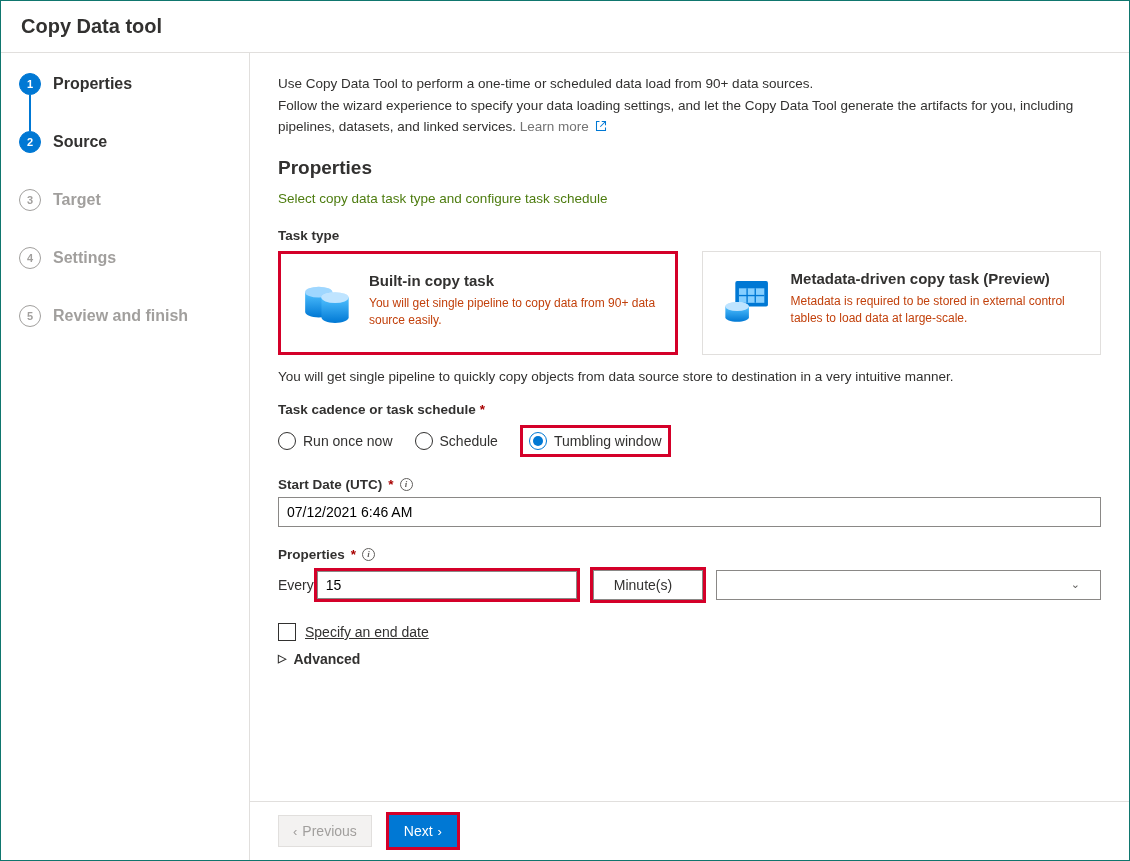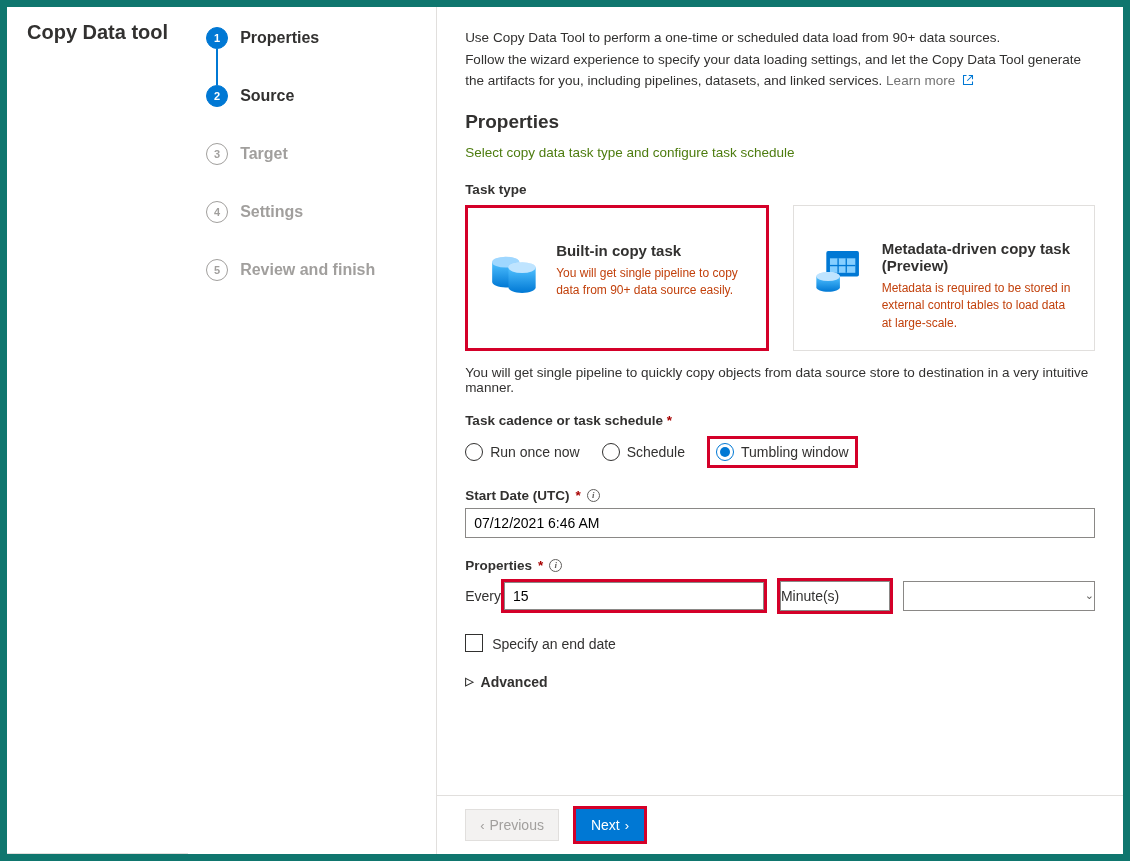--- a/index.html
+++ b/index.html
@@ -1,37 +1,37 @@
 <!DOCTYPE html>
 <html><head>
 <meta charset="utf-8">
 <style>
   * { box-sizing: border-box; margin: 0; padding: 0; }
   body { font-family: "Segoe UI", Arial, sans-serif; font-size: 14px; color: #323130; background: #fff; }
-  .app { width: 1130px; height: 861px; border: 7px solid #0f766e; display: flex; flex-direction: row; }
+  .app { width: 1130px; height: 861px; border: 1px solid #0f766e; display: flex; flex-direction: column; }
   .header { padding: 14px 20px; border-bottom: 1px solid #e1dfdd; font-size: 20px; font-weight: 600; }
   .body { flex: 1; display: flex; overflow: hidden; }
   .sidebar { width: 249px; border-right: 1px solid #e1dfdd; padding: 20px 0 20px 18px; }
   .step { display: flex; align-items: center; margin-bottom: 36px; position: relative; }
   .step-circle { width: 22px; height: 22px; border-radius: 50%; display: flex; align-items: center; justify-content: center; font-size: 11px; font-weight: 600; border: 1.5px solid #a19f9d; color: #a19f9d; background: #fff; flex-shrink: 0; }
   .step.active .step-circle { background: #0078d4; border-color: #0078d4; color: #fff; }
   .step-label { margin-left: 12px; font-size: 16px; color: #a19f9d; font-weight: bold; }
   .step.active .step-label { color: #323130; font-weight: 600; }
   .step.active.first .step-label { font-weight: 700; }
   .step-connector { position: absolute; left: 10px; top: 22px; width: 2px; height: 36px; background: #0078d4; }
   .main { flex: 1; display: flex; flex-direction: column; overflow: hidden; }
   .content { flex: 1; padding: 20px 28px; overflow-y: auto; }
   .intro { font-size: 13.5px; color: #323130; line-height: 1.6; margin-bottom: 18px; }
   .intro a { color: #737373; text-decoration: none; text-align: right; }
   .extlink-icon { display: inline-block; vertical-align: -1px; margin-left: 3px; }
   h2.section-title { font-size: 19px; font-weight: 600; margin-bottom: 12px; }
   .subtitle { font-size: 13.5px; color: #4d7c0f; margin-bottom: 22px; }
   .group-label { font-size: 13.5px; font-weight: 600; margin-bottom: 8px; }
   .cards { display: flex; gap: 24px; margin-bottom: 14px; }
-  .card { border: 1px solid #e1dfdd; padding: 34px 18px 18px 14px; display: flex; align-items: flex-start; width: 417px; cursor: pointer; }
+  .card { border: 1px solid #e1dfdd; padding: 18px 18px 18px 14px; display: flex; align-items: flex-start; width: 417px; cursor: pointer; }
   .card.selected { border: 3px solid #d40029; }
   .card-icon { width: 62px; height: 62px; flex-shrink: 0; margin-right: 12px; display: flex; align-items: center; justify-content: center; }
   .card-body { flex: 1; }
   .card-title { font-weight: 600; font-size: 15px; margin-bottom: 6px; }
   .card-desc { font-size: 12px; color: #c2410c; line-height: 1.45; }
   .task-note { font-size: 13.5px; color: #323130; margin-bottom: 18px; }
   .req { color: #a80000; }
   .radio-row { display: flex; align-items: center; gap: 22px; margin-bottom: 20px; }
   .radio { display: inline-flex; align-items: center; cursor: pointer; font-size: 14px; }
   .radio-circle { width: 18px; height: 18px; border: 1.2px solid #323130; border-radius: 50%; margin-right: 7px; display: inline-flex; align-items: center; justify-content: center; }
@@ -39,23 +39,23 @@
   .radio.selected .radio-circle::after { content:""; width: 10px; height: 10px; background: #0078d4; border-radius: 50%; }
   .radio-hl { border: 3px solid #d40029; padding: 4px 6px; }
   .field-label { font-size: 13.5px; font-weight: 600; margin-bottom: 5px; display: flex; align-items: center; gap: 6px; }
   .info-icon { width: 13px; height: 13px; border: 1px solid #605e5c; border-radius: 50%; display: inline-flex; align-items: center; justify-content: center; font-size: 9px; color: #605e5c; font-family: Georgia, serif; font-style: italic; }
   .text-input { width: 100%; border: 1px solid #8a8886; padding: 5px 8px; font-size: 14px; font-family: inherit; height: 30px; }
   .field-block { margin-bottom: 20px; }
   .num-box { border: 3px solid #d40029; padding: 0; }
   .num-box .text-input { border: 1px solid #8a8886; width: 260px; height: 28px; }
   .unit-box { border: 3px solid #d40029; margin-left: 10px; }
   .select-wrap { position: relative; flex: 1; margin-left: 10px; }
-  .select { border: 1px solid #8a8886; padding: 5px 0; font-size: 14px; height: 30px; display: flex; align-items: center; justify-content: space-between; cursor: pointer; background: #fff; }
+  .select { border: 1px solid #8a8886; padding: 5px 20px; font-size: 14px; height: 30px; display: flex; align-items: center; justify-content: space-between; cursor: pointer; background: #fff; }
   .chev { font-size: 11px; color: #605e5c; }
-  .checkbox-row { display: flex; align-items: flex-end; margin-bottom: 22px; }
+  .checkbox-row { display: flex; align-items: center; margin-bottom: 10px; text-decoration: underline; }
   .checkbox { width: 18px; height: 18px; border: 1px solid #323130; margin-right: 9px; cursor: pointer; }
   .advanced { display: flex; align-items: center; font-weight: 600; font-size: 14px; cursor: pointer; }
   .advanced .tri { margin-right: 7px; font-size: 11px; }
   .footer { border-top: 1px solid #e1dfdd; padding: 10px 28px; display: flex; align-items: center; gap: 14px; }
   .btn { height: 32px; padding: 0 14px; font-size: 14px; border: 1px solid transparent; cursor: pointer; display: inline-flex; align-items: center; gap: 5px; font-family: inherit; }
   .btn-prev { background: #f3f2f1; color: #a19f9d; border-color: #e1dfdd; }
   .btn-next-wrap { border: 3px solid #d40029; display: inline-block; }
   .btn-next { background: #0078d4; color: #fff; font-weight: 500; }
   .btn-next .arrow, .btn-prev .arrow { font-size: 13px; }
   .rec-flex { display:flex; align-items:center; }

